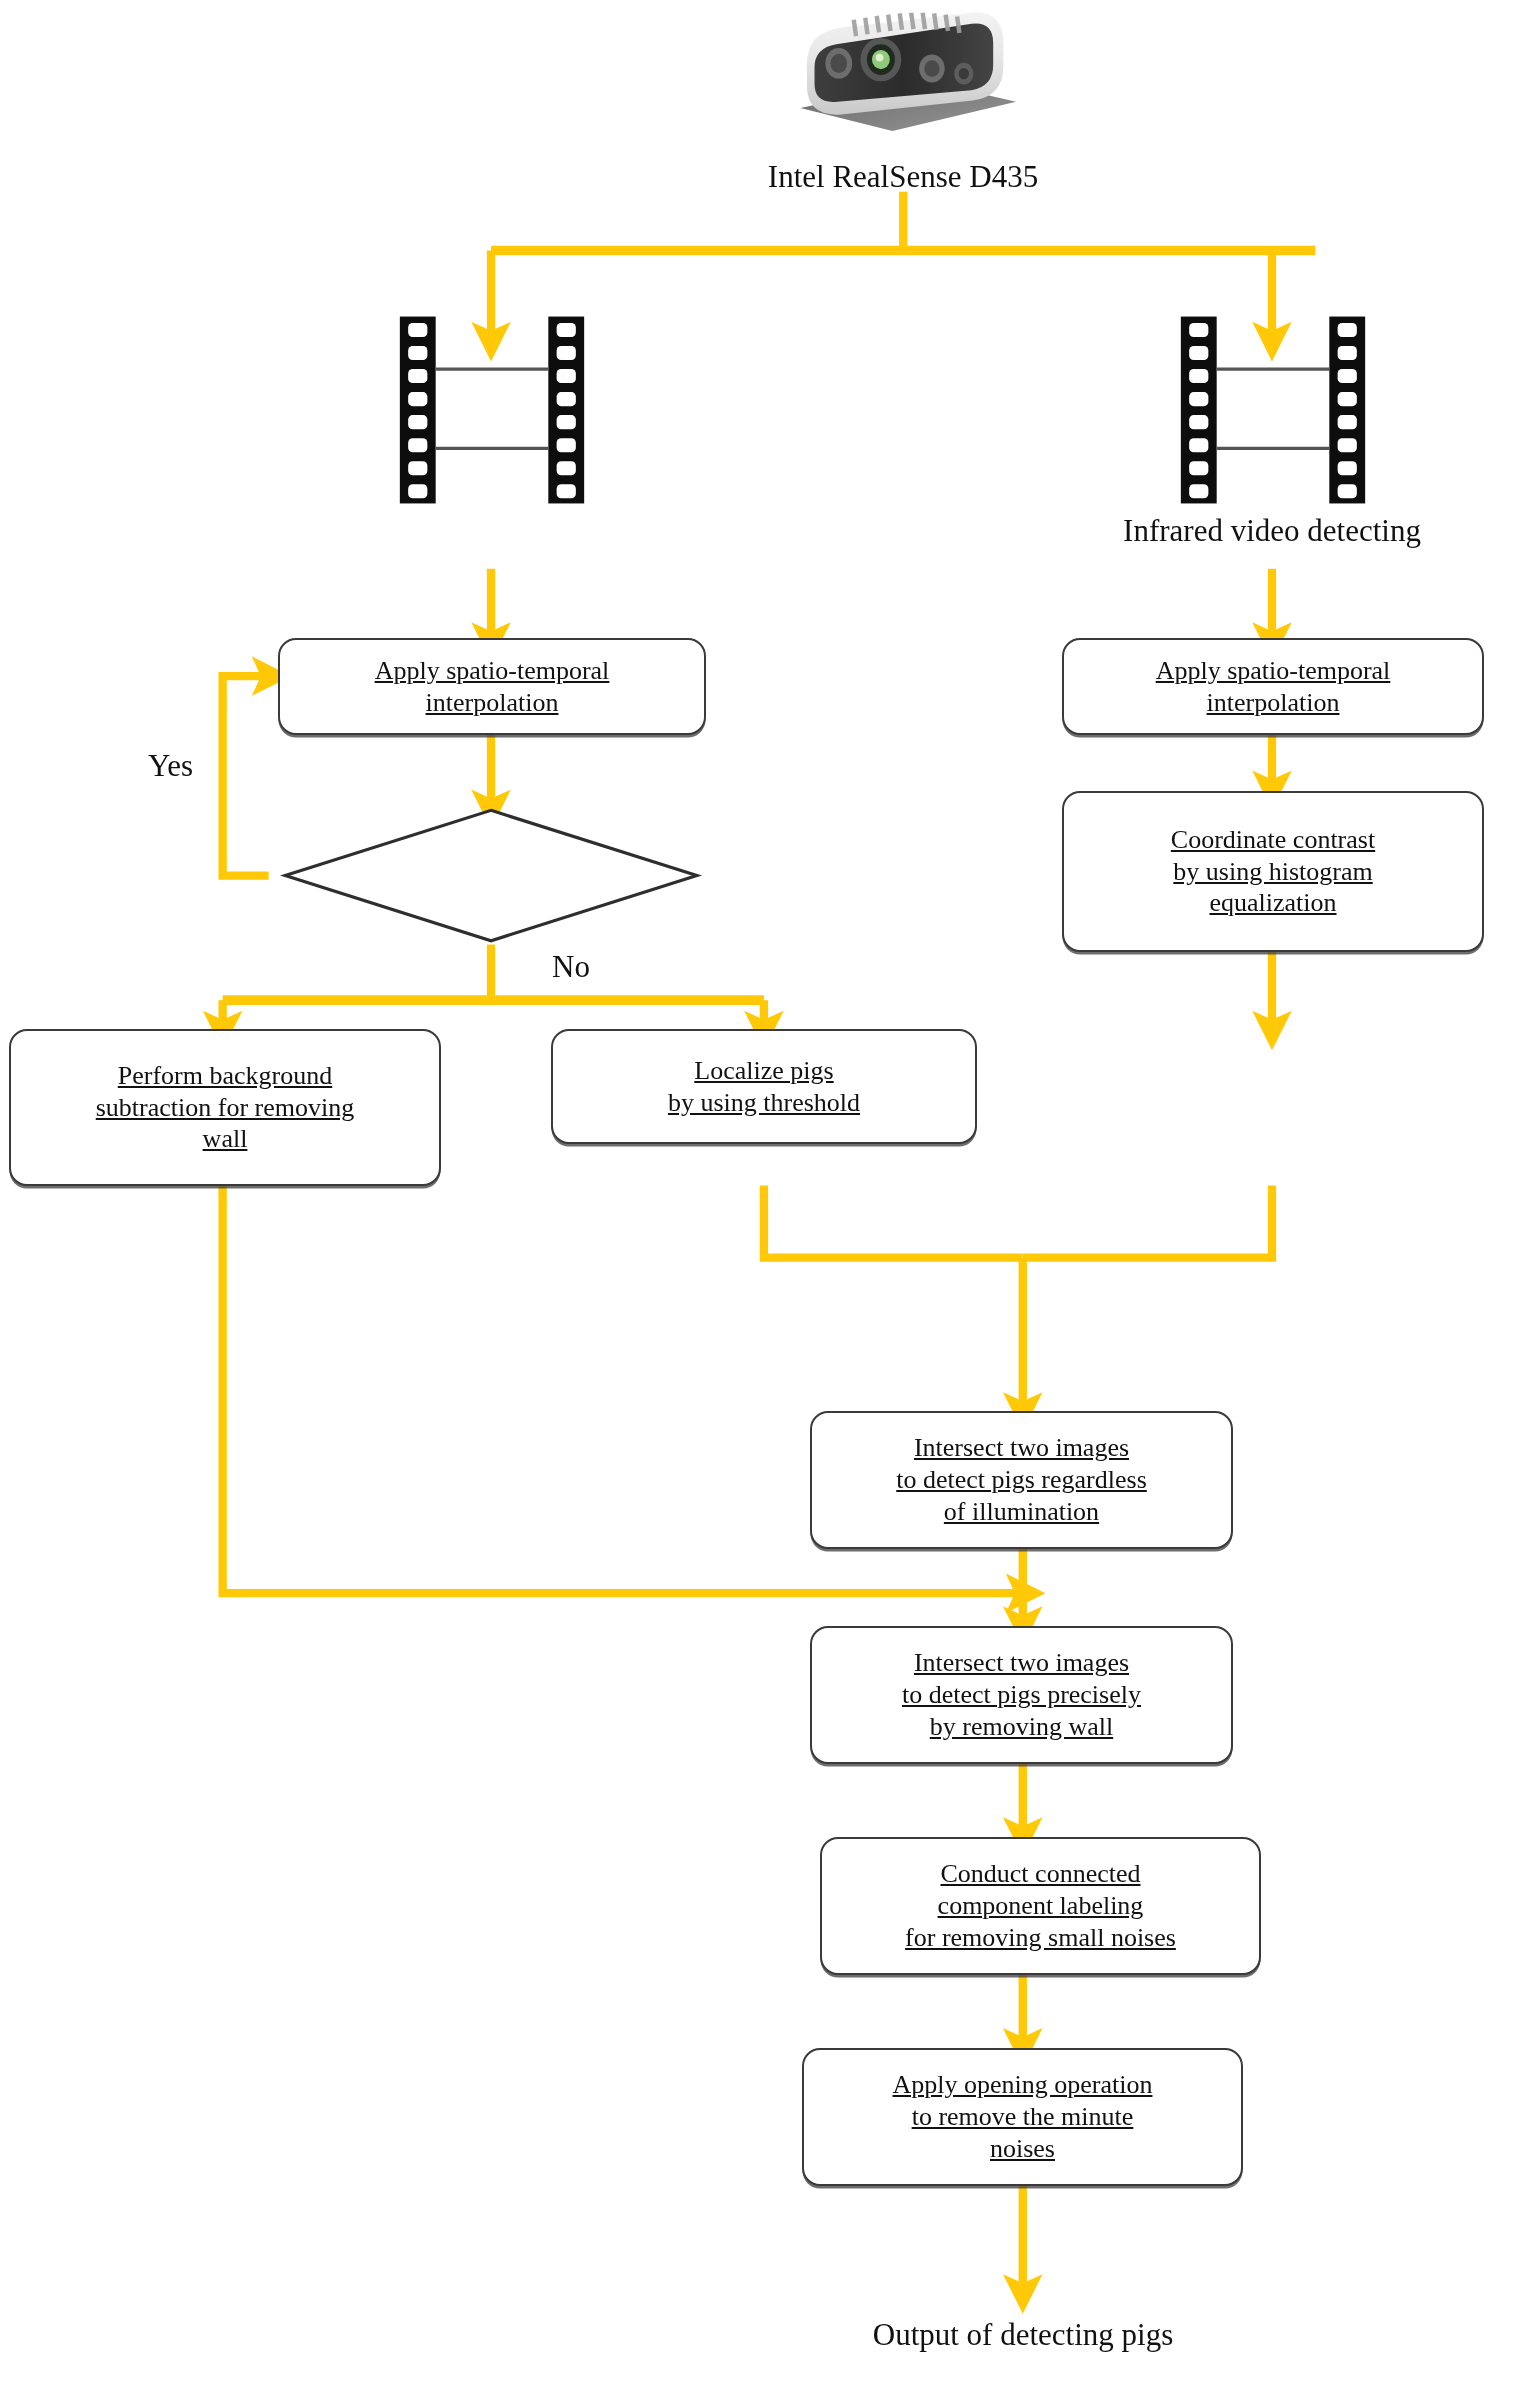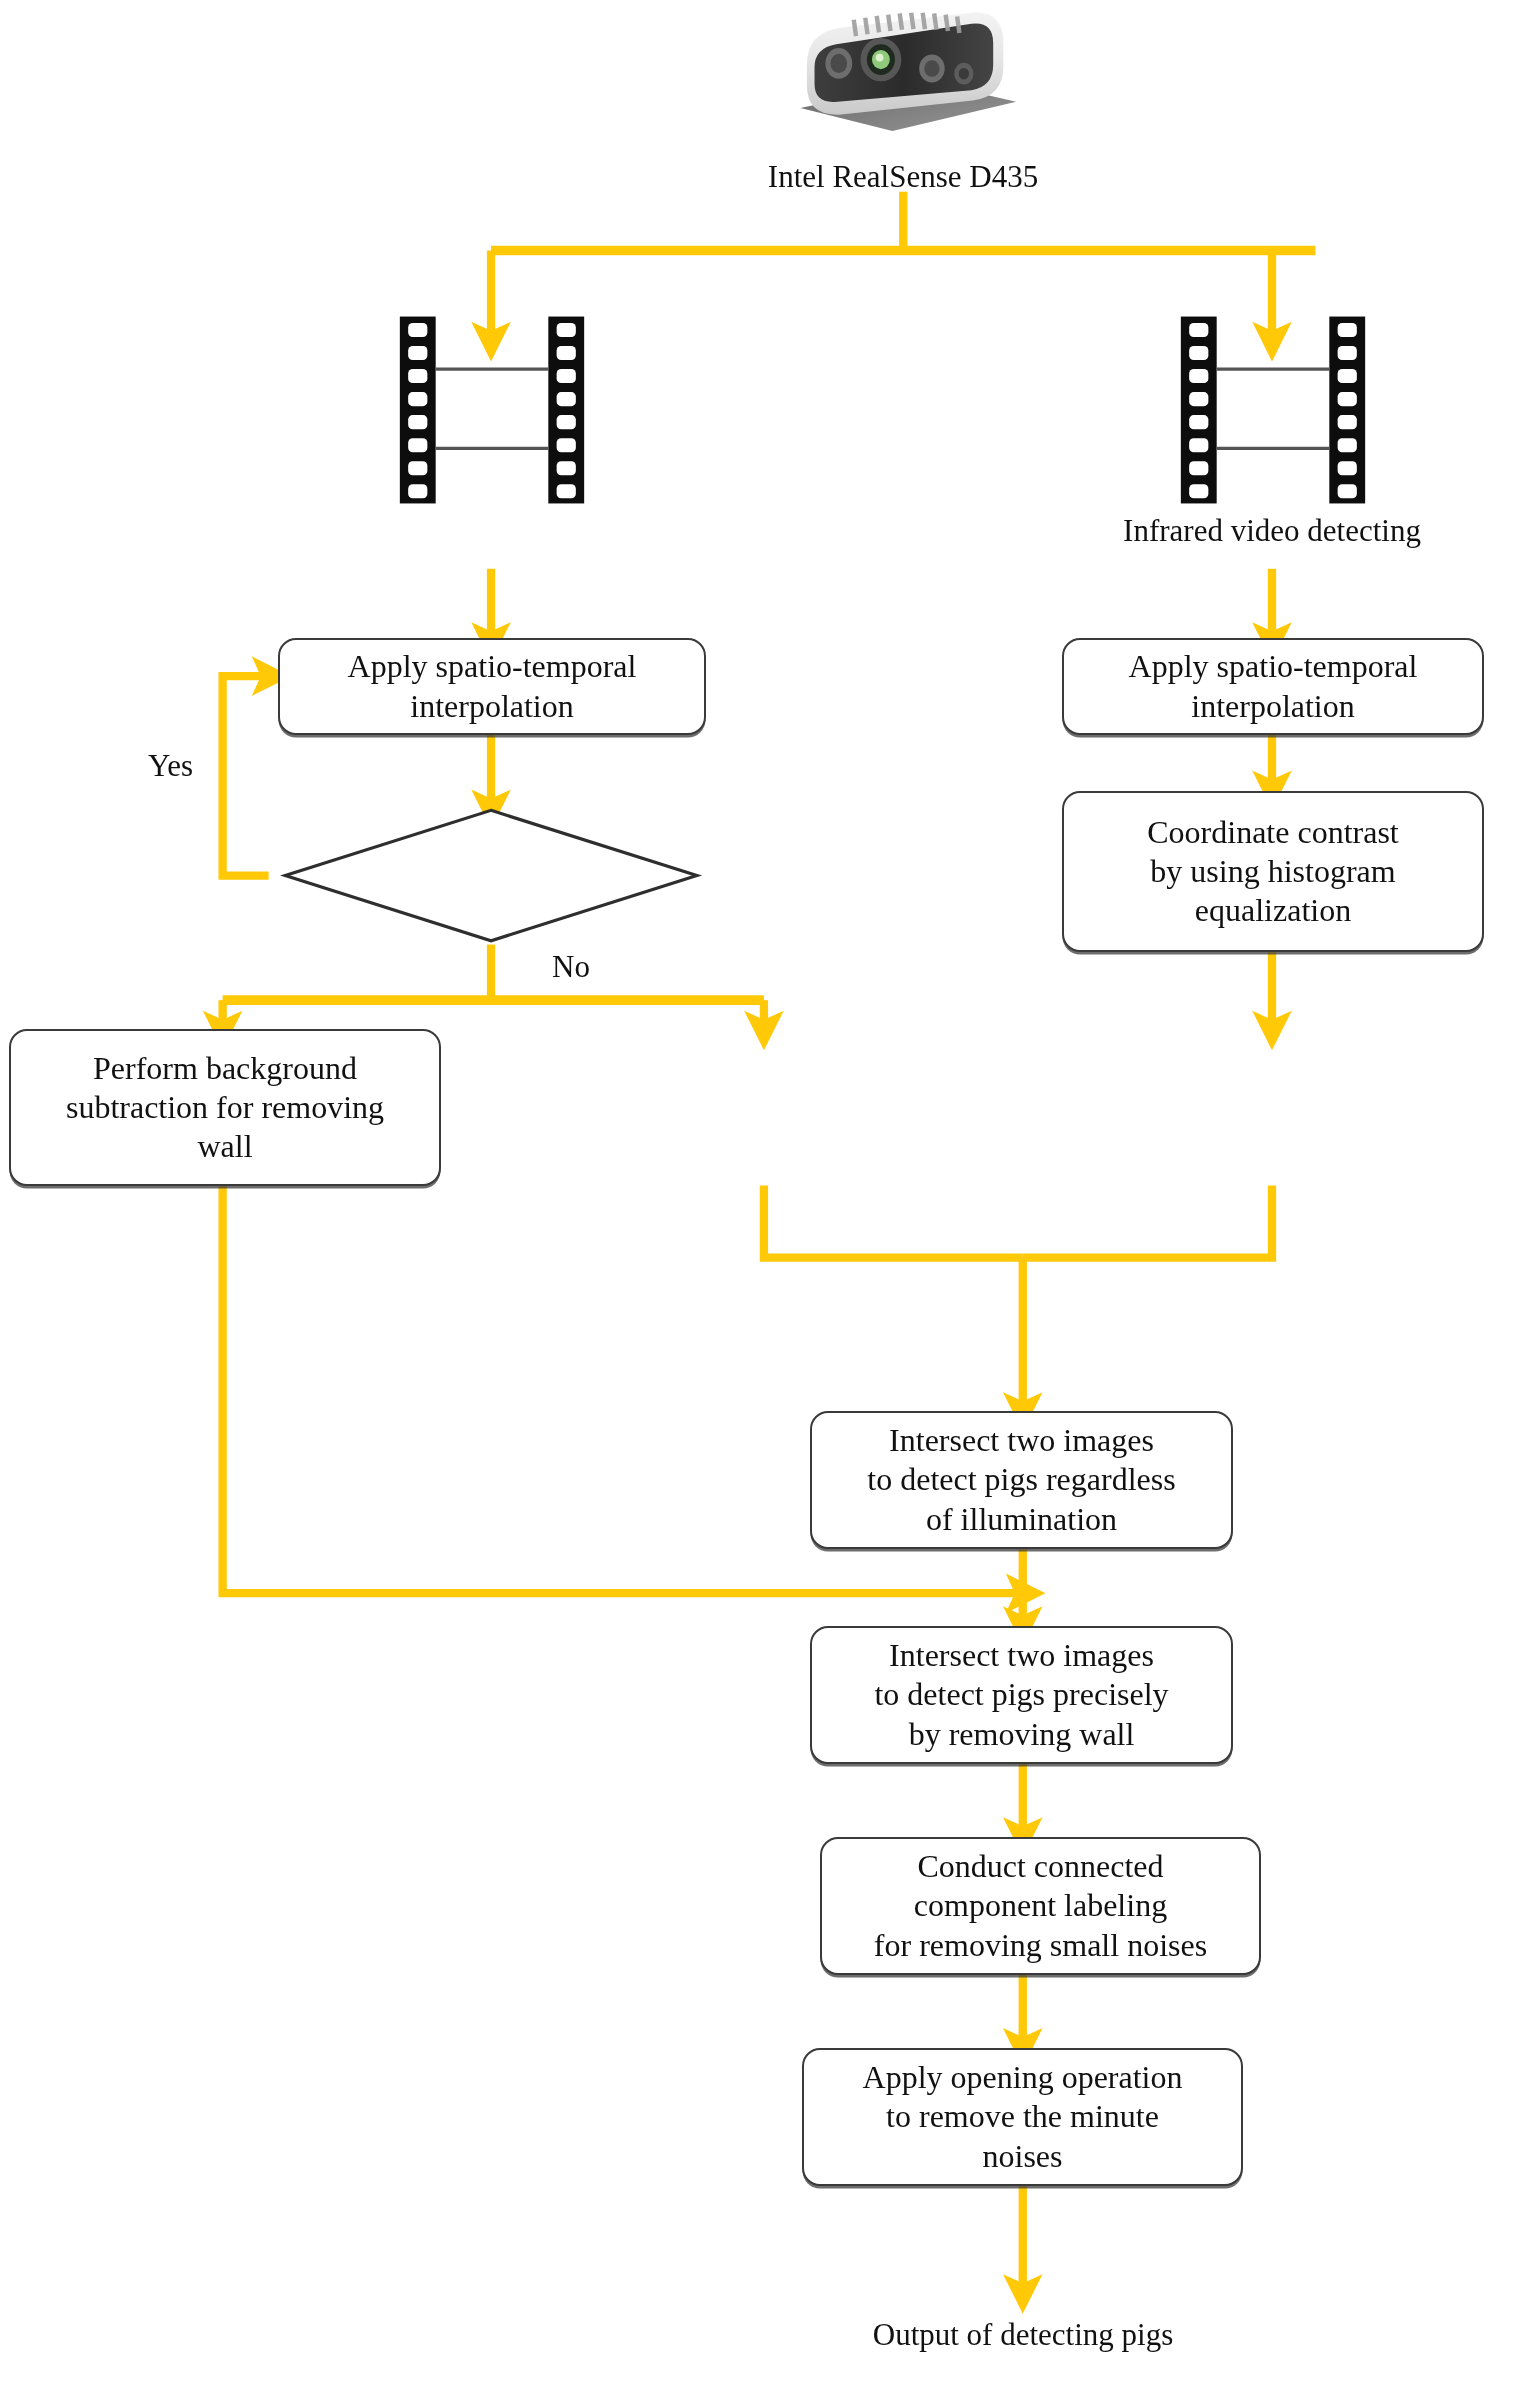--- a/index.html
+++ b/index.html
@@ -4,21 +4,21 @@
 <style>
   html,body{margin:0;padding:0;background:#fff;}
   body{width:1517px;height:2401px;font-family:"Liberation Serif",serif;}
   #stage{position:relative;width:1517px;height:2401px;overflow:hidden;background:#ffffff;}
   svg.layer{position:absolute;left:0;top:0;width:1517px;height:2401px;}
   .node{position:absolute;box-sizing:border-box;display:flex;align-items:center;justify-content:center;text-align:center;}
   .pbox{
     border:2.6px solid #3a3a3a;border-radius:18px;background:#fff;
     box-shadow:0 3.2px 0 -0.6px rgba(60,60,60,.75);
   }
-  .ptext{font-family:"Liberation Serif",serif;font-size:32px;line-height:1.22;color:#111;padding:0 9px;}
+  .ptext{font-family:"Liberation Serif",serif;font-size:26px;line-height:1.22;color:#111;padding:0 9px;text-decoration:underline;}
   .plain{font-family:"Liberation Serif",serif;font-size:31px;color:#111;white-space:nowrap;}
   .lbl{position:absolute;font-family:"Liberation Serif",serif;font-size:31px;color:#111;}
   .diamond-text{position:absolute;display:flex;align-items:center;justify-content:center;text-align:center;
     font-family:"Liberation Serif",serif;font-size:29px;line-height:1.25;color:#111;}
   .cam{position:absolute;}
 </style>
 </head>
 <body>
 
 <div id="stage">
@@ -207,20 +207,23 @@
   </div>
 
   <div class="lbl" style="left:511px;top:949px;margin-left:41px;">
     <span>No</span>
   </div>
 
   <div class="node pbox" style="left:9px;top:1029px;width:432px;height:157px;">
     <div class="ptext">Perform background<br>subtraction for removing<br>wall</div>
   </div>
 
+  <div class="node pbox" style="left:551px;top:1029px;width:426px;height:115px;">
+    <div class="ptext">Localize pigs<br>by using threshold</div>
+  </div>
 
   <div class="node pbox" style="left:1062px;top:638px;width:422px;height:97px;">
     <div class="ptext">Apply spatio-temporal<br>interpolation</div>
   </div>
 
   <div class="node pbox" style="left:1062px;top:791px;width:422px;height:161px;">
     <div class="ptext">Coordinate contrast<br>by using histogram<br>equalization</div>
   </div>
 
 

